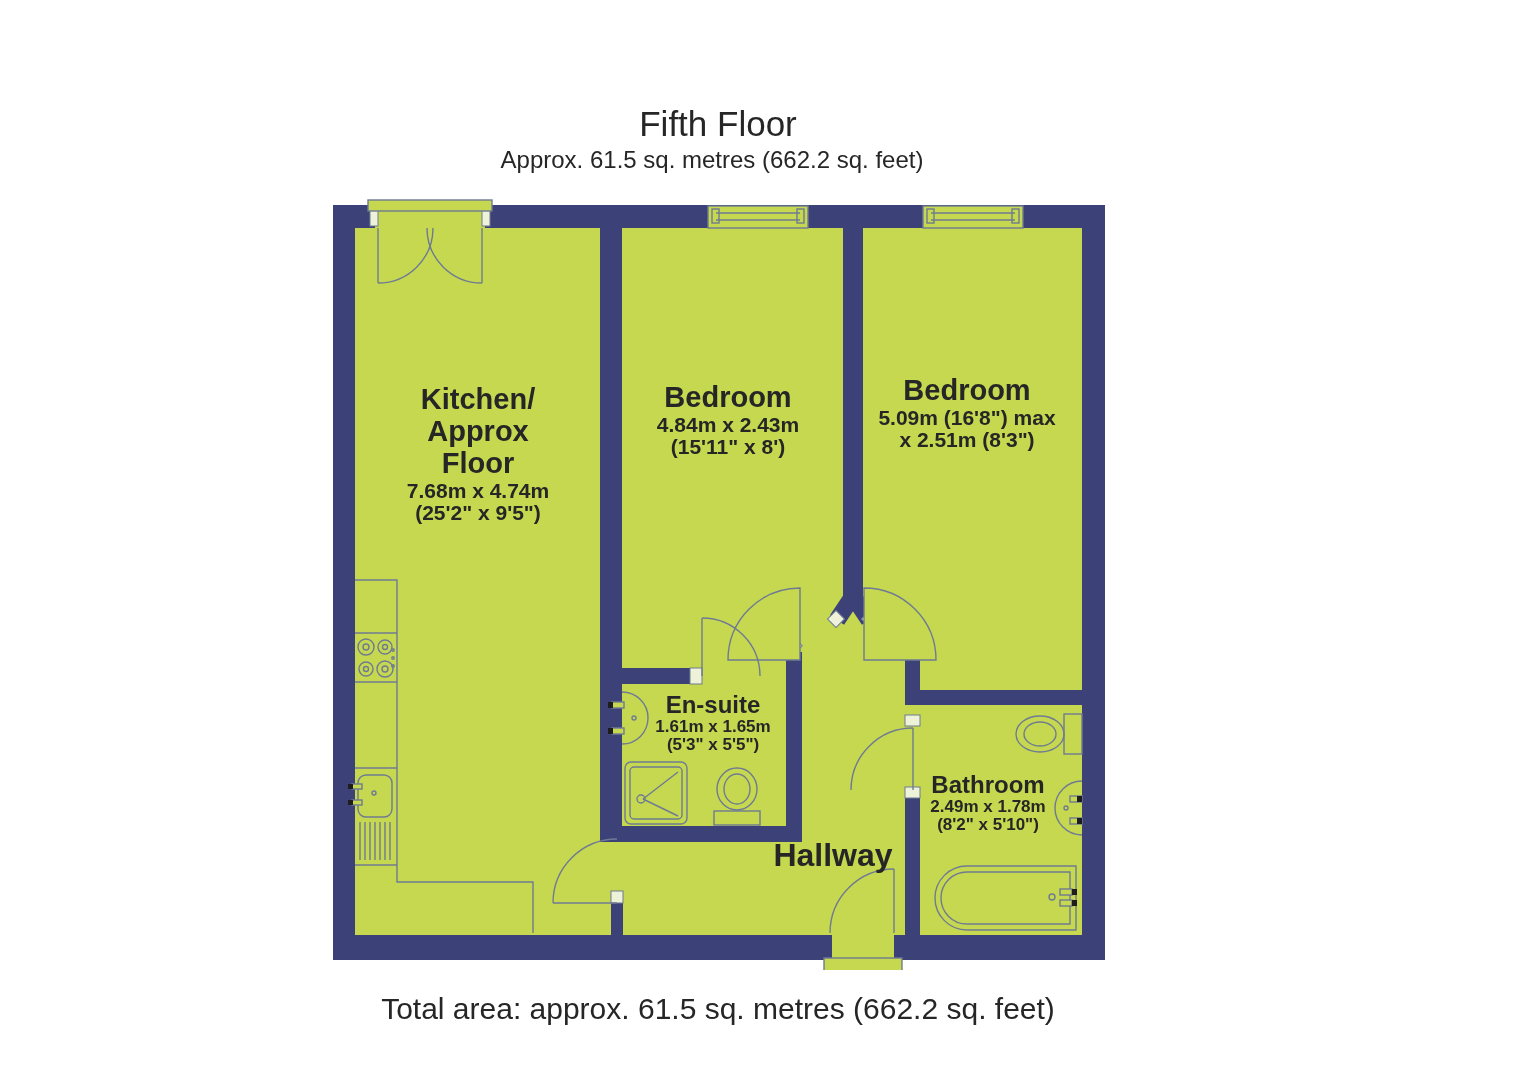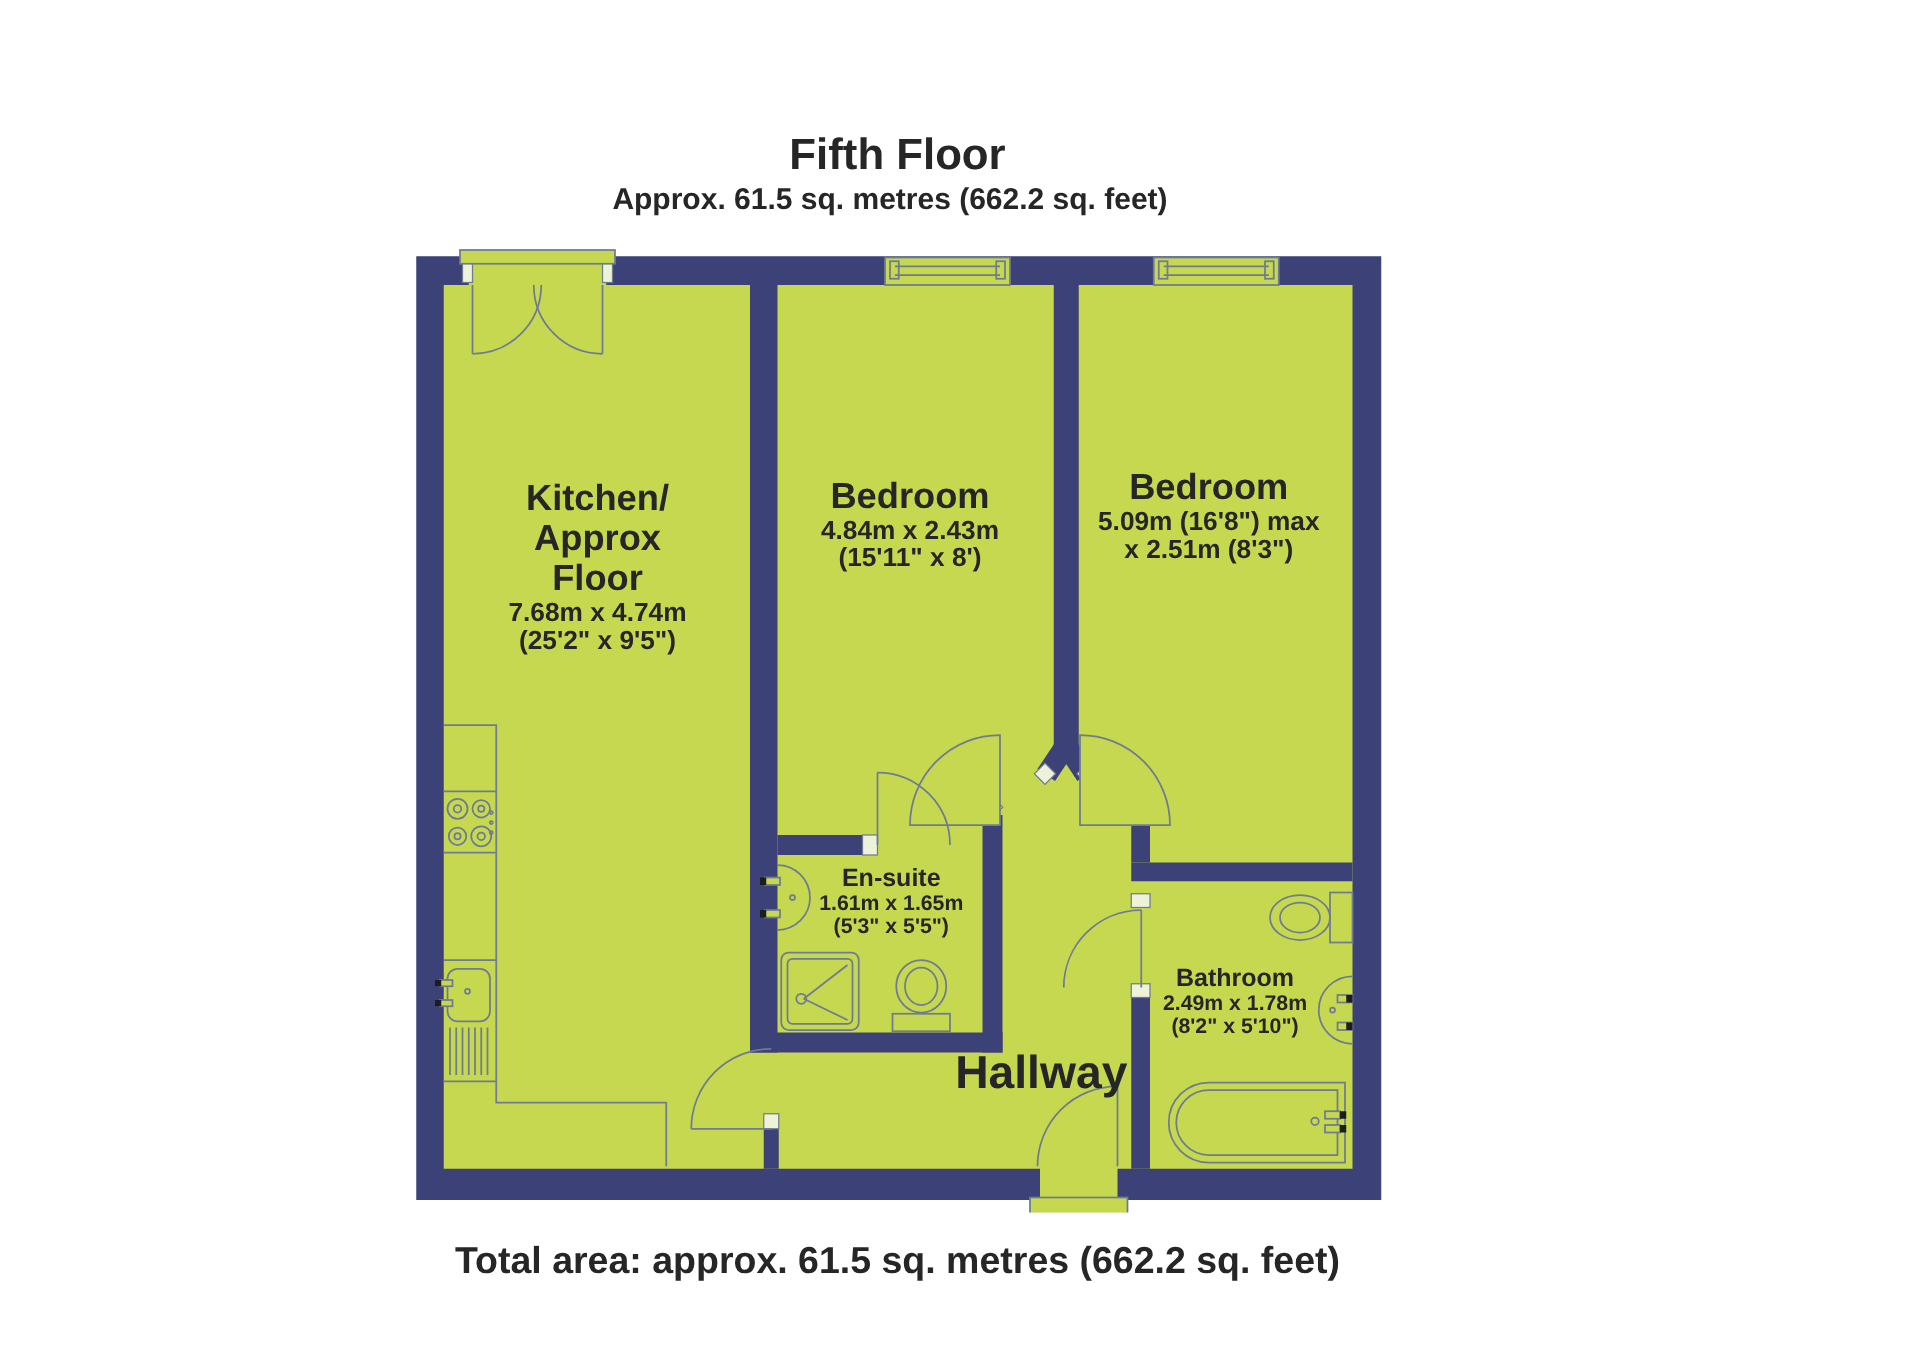--- a/index.html
+++ b/index.html
@@ -1,37 +1,37 @@
 <!DOCTYPE html>
 <html style="--background: #ffffff; --room_fill: #c6d84f; --wall: #3c4277; --line: #6f7b93; --jamb: #eef2d8; --text: #262626;"><head>
 <meta charset="utf-8">
 <style>
   html,body{margin:0;padding:0;background:#fff;}
   #page{position:relative;width:1528px;height:1080px;background:var(--background,#fff);overflow:hidden;
         font-family:"Liberation Sans",sans-serif;}
-  .hdr{position:absolute;transform:translateX(-50%);color:var(--text,#222);font-weight:bold;white-space:nowrap;}
+  .hdr{position:absolute;transform:translateX(-50%);color:var(--text,#222);font-weight:normal;white-space:nowrap;}
   #title{left:718px;top:104px;font-size:35px;}
   #subtitle{left:712px;top:146px;font-size:24px;}
   #footer{left:718px;top:992px;font-size:30px;}
   svg{position:absolute;left:330px;top:195px;}
   .wall{fill:var(--wall,#3c4277);}
   .room{fill:var(--room_fill,#c6d84f);}
   .gap{fill:var(--room_fill,#c6d84f);}
   .wl{stroke:var(--wall,#3c4277);fill:none;}
   .fx{stroke:var(--line,#6f7b93);stroke-width:1.4;fill:none;}
   .fxf{stroke:var(--line,#6f7b93);stroke-width:1.4;fill:var(--room_fill,#c6d84f);}
   .jamb{fill:var(--jamb,#eef2d8);stroke:var(--line,#6f7b93);stroke-width:1;}
   .blk{fill:#1d1d1d;}
   .room-label{position:absolute;transform:translateX(-50%);text-align:center;color:var(--text,#222);
               font-weight:bold;line-height:1.1;white-space:nowrap;}
   .room-name{display:block;font-size:29px;}
   .room-dims{display:block;font-size:21px;line-height:1.05;}
-  .sm .room-name{font-size:20px;}
+  .sm .room-name{font-size:24px;}
   .sm .room-dims{font-size:17px;}
-  #label-hallway .room-name{font-size:37px;}
+  #label-hallway .room-name{font-size:32px;}
 </style>
 </head>
 <body>
 
 <div id="page">
 
   <div class="hdr" id="title">Fifth Floor</div>
   <div class="hdr" id="subtitle">Approx. 61.5 sq. metres (662.2 sq. feet)</div>
   <div class="hdr" id="footer">Total area: approx. 61.5 sq. metres (662.2 sq. feet)</div>
 

